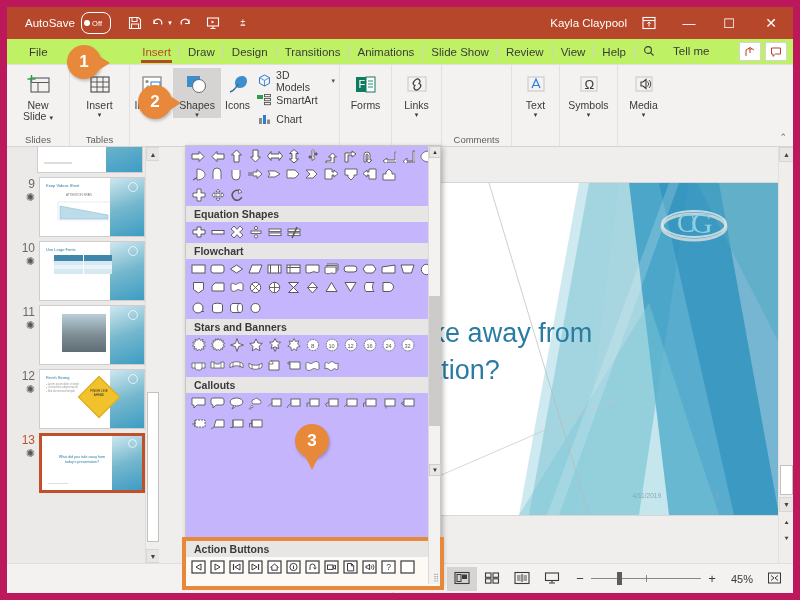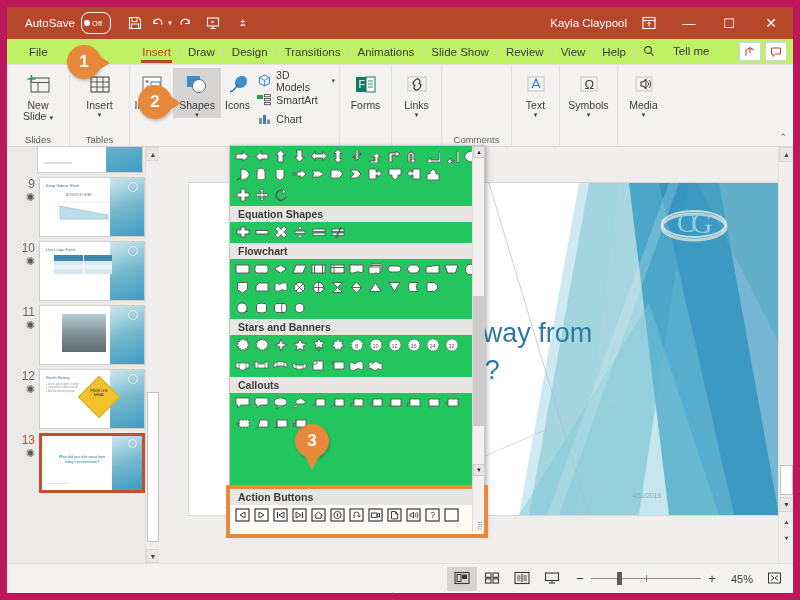--- a/index.html
+++ b/index.html
@@ -71,21 +71,21 @@
   
   .slidepane { position:absolute; left:152px; right:0; top:0; bottom:0; background:#f0eeec; }
   .slide { position:absolute; left:30px; top:36px; width:590px; height:332px; background:#fff; box-shadow:0 0 0 1px #d9d7d5; overflow:hidden; }
   .slide-text { position:absolute; left:55px; top:132px; width:440px; font-size:27px; color:#2a7ca3; line-height:37px; }
   .slide-foot { position:absolute; left:46px; bottom:18px; font-size:7px; color:#a9a7a5; }
   .slide-date { position:absolute; right:118px; bottom:16px; font-size:6.5px; color:#8aa8b5; }
   .rscroll { position:absolute; right:0; top:0; width:15px; bottom:0; background:#f0eeec; border-left:1px solid #e2e0de;}
   .rsarrow { width:15px; height:15px; display:flex;align-items:center;justify-content:center; font-size:7px; color:#444; background:#e8e6e4; border:1px solid #d8d6d4;}
 
   
-  .gallery { position:absolute; left:178px; top:138px; width:256px; height:388px; background:#22c55e; border:1px solid #c8c6c4; box-shadow:2px 2px 5px rgba(0,0,0,.28); z-index:40;margin-left:44px; }
+  .gallery { position:absolute; left:178px; top:138px; width:256px; height:440px; background:#c4b5fd; border:1px solid #c8c6c4; box-shadow:2px 2px 5px rgba(0,0,0,.28); z-index:40; }
   .ghead { background:#e8e6e4; font-size:10.5px; font-weight:bold; color:#3b3a39; padding:2px 0 2px 8px; height:16px; line-height:13px; }
   .grow { display:flex; flex-wrap:wrap; padding:1px 2px 2px 3px; }
   .gcell { width:19px; height:18px; display:flex; align-items:center; justify-content:center; }
   .gcell svg { display:block; }
   .gscroll { position:absolute; right:0; top:0; width:12px; bottom:0; background:#f3f2f1; border-left:1px solid #dcdad8; }
   .gsa { width:12px;height:12px; display:flex;align-items:center;justify-content:center;font-size:6px;color:#333;background:#e9e7e5;border:1px solid #cfcdcb;}
   .gsthumb { position:absolute; left:0; width:12px; background:#cdcbc9; }
   .ab-wrap { position:absolute; left:-4px; right:-4px; bottom:-6px; border:4px solid #e8883a; background:rgba(255,248,242,.55); }
   .ab-inner { background:#fff; }
   .abrow { background:#fdf9f5; }

